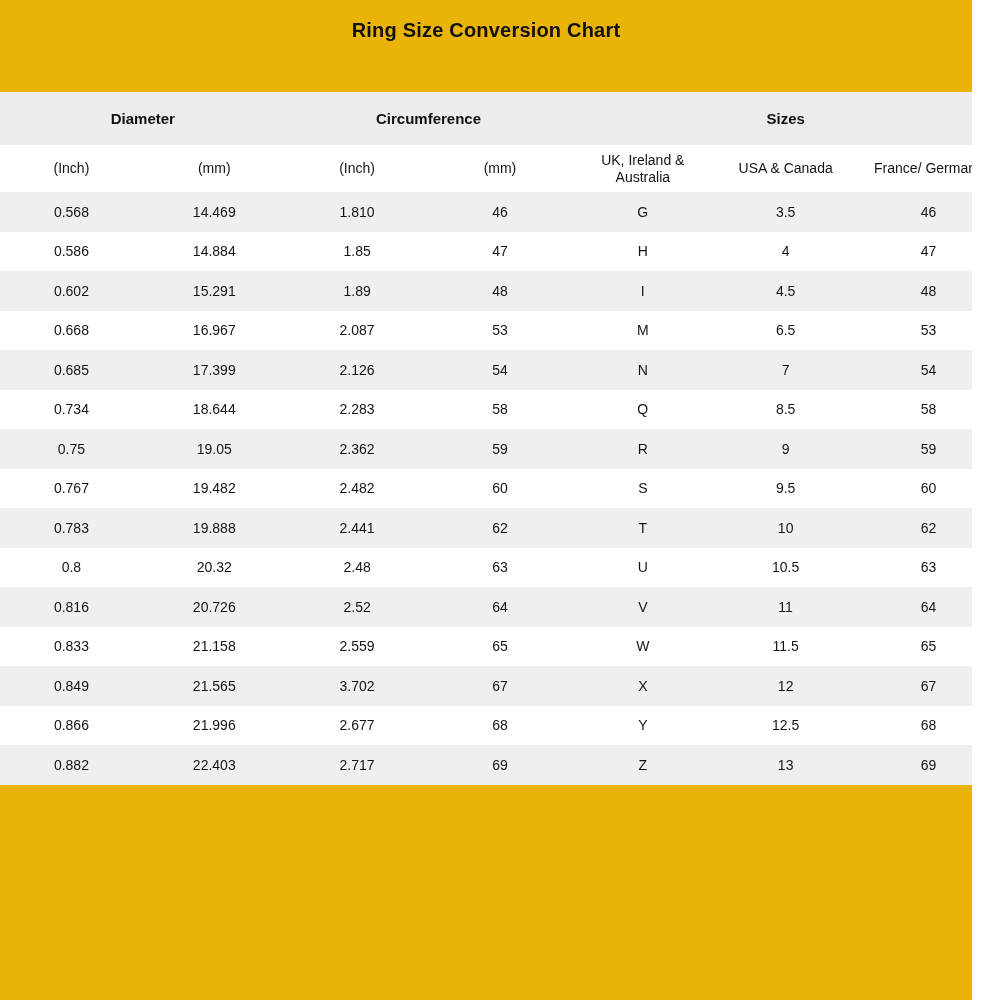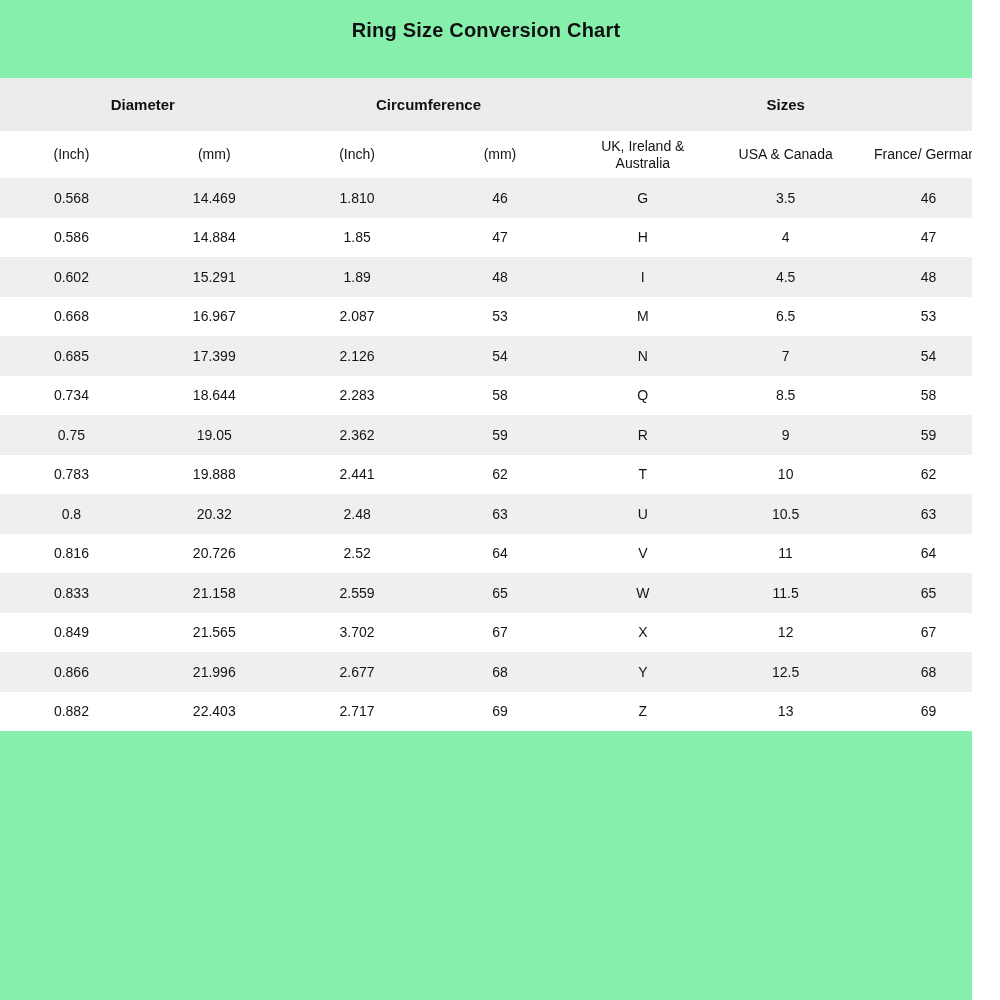--- a/index.html
+++ b/index.html
@@ -9,35 +9,35 @@
     width: 1000px;
     height: 1000px;
     font-family: "Liberation Sans", sans-serif;
     color: #141414;
     -webkit-font-smoothing: antialiased;
   }
   .page {
     width: 972px;
     height: 1000px;
     overflow: hidden;
-    background: #86efac;
+    background: #eab308;
   }
   .title {
     margin: 0;
     padding-top: 18px;
     height: 24px;
     line-height: 24px;
     text-align: center;
     font-size: 20px;
     font-weight: 700;
     letter-spacing: 0.2px;
     color: #111111;
   }
   table.conv-table {
-    margin-top: 36px;
+    margin-top: 50px;
     width: 1000px;
     border-collapse: collapse;
     table-layout: fixed;
   }
   table.conv-table col { width: 14.2857%; }
   th, td {
     padding: 0;
     text-align: center;
     vertical-align: middle;
     font-weight: 400;
@@ -155,20 +155,29 @@
         <tr>
           <td>0.75</td>
           <td>19.05</td>
           <td>2.362</td>
           <td>59</td>
           <td>R</td>
           <td>9</td>
           <td>59</td>
         </tr>
         <tr>
+          <td>0.767</td>
+          <td>19.482</td>
+          <td>2.482</td>
+          <td>60</td>
+          <td>S</td>
+          <td>9.5</td>
+          <td>60</td>
+        </tr>
+        <tr>
           <td>0.783</td>
           <td>19.888</td>
           <td>2.441</td>
           <td>62</td>
           <td>T</td>
           <td>10</td>
           <td>62</td>
         </tr>
         <tr>
           <td>0.8</td>

